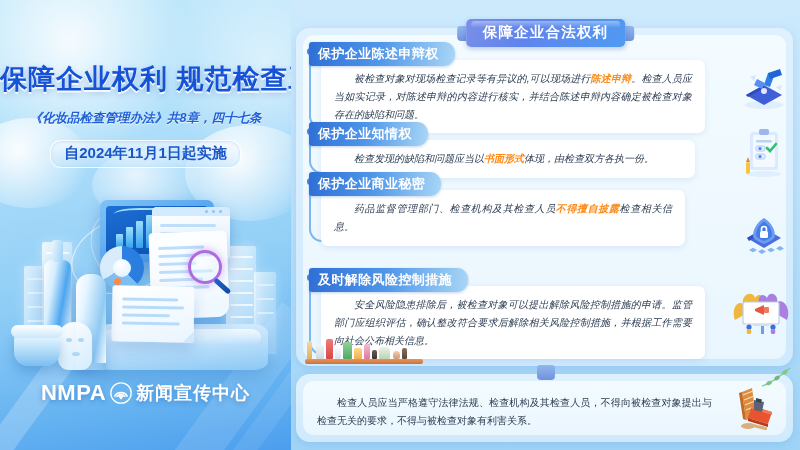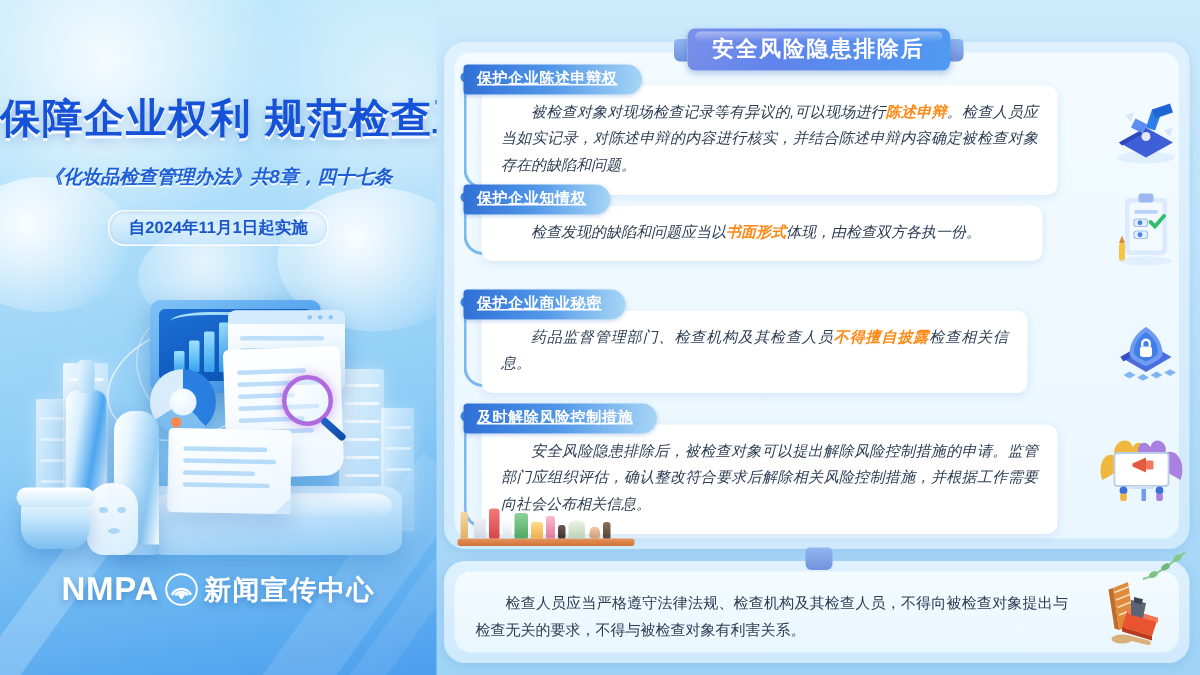--- a/index.html
+++ b/index.html
@@ -44,21 +44,21 @@
   #subtitle {
     margin-top:14px; font-size:12.5px; font-weight:bold; font-style:italic;
     color:#1f5fd6; white-space:nowrap;
     text-shadow:0 1px 0 rgba(255,255,255,.8);
   }
   #date-badge {
     display:inline-block; margin-top:13px;
     padding:3px 13px 4px; border-radius:11px;
     background:linear-gradient(180deg,rgba(255,255,255,.62),rgba(190,226,252,.55));
     border:1px solid rgba(255,255,255,.85);
-    font-size:11px; font-weight:bold; color:#1b56c9; white-space:nowrap;
+    font-size:15px; font-weight:bold; color:#1b56c9; white-space:nowrap;
     box-shadow:0 1px 3px rgba(30,90,180,.18) inset;
   }
 
   
   #illus { position:absolute; left:0; top:188px; width:291px; height:200px; }
   .bld {
     position:absolute; bottom:34px;
     background:linear-gradient(100deg,rgba(255,255,255,.82),rgba(196,230,252,.5));
     border-radius:2px 2px 0 0; box-shadow:0 0 12px rgba(255,255,255,.35);
   }
@@ -242,22 +242,22 @@
     border-radius:0 0 0 14px;
   }
   .item .bracket:before{
     content:""; position:absolute; left:-4.5px; top:-3px; width:7px; height:7px;
     border-radius:50%; background:#3f84dd;
   }
   .label-pill {
     position:relative; display:inline-block; z-index:3;
     padding:2.5px 16px 3.5px 9px; border-radius:3px 11px 11px 3px;
     background:linear-gradient(95deg,#2f6fd6 0%,#4f96e8 48%,#a8d6f6 100%);
-    color:#fff; font-size:10px; font-weight:bold; letter-spacing:.4px;
-    white-space:nowrap; box-shadow:0 1px 3px rgba(40,100,190,.28);text-decoration:underline;
+    color:#fff; font-size:13px; font-weight:bold; letter-spacing:.4px;
+    white-space:nowrap; box-shadow:0 1px 3px rgba(40,100,190,.28);
   }
   .body-card {
     position:relative; margin-left:12px; margin-top:-6px;
     background:#ffffff; border-radius:7px;
     padding:10px 13px 10px 13px;
     box-shadow:0 2px 6px rgba(70,140,210,.14);
     font-style:italic;
   }
   .body-card p {
     font-size:10px; line-height:1.78; color:#2c3d52; text-align:justify;
@@ -414,21 +414,21 @@
   </div>
 
   <div id="right">
 
     <div class="outer-card" id="card-top">
       <div class="inner-card"></div>
     </div>
 
     <div class="sec-header" id="hdr-top">
       <span class="tab l"></span>
-      <span class="pill">安全风险隐患排除后</span>
+      <span class="pill">保障企业合法权利</span>
       <span class="tab r"></span>
     </div>
 
     <div class="item" style="top:42px;">
       <div class="bracket"></div>
       <span class="label-pill">保护企业陈述申辩权</span>
       <div class="body-card" style="width:384px;">
         <p>
           <span>被检查对象对现场检查记录等有异议的,可以现场进行</span><span class="hl">陈述申辩</span><span>。检查人员应当如实记录，对陈述申辩的内容进行核实，并结合陈述申辩内容确定被检查对象存在的缺陷和问题。</span>
         </p>
@@ -467,21 +467,21 @@
         <rect x="18" y="28" width="9" height="5" rx="1.5" fill="#e5effc" stroke="#9fc2ef" stroke-width=".8"></rect>
         <circle cx="22" cy="22.5" r="1.6" fill="#4c84e0"></circle>
         <circle cx="22" cy="30.5" r="1.6" fill="#4c84e0"></circle>
         <path d="M29 22 l3 3 l6 -7" fill="none" stroke="#2fbf6e" stroke-width="2.6" stroke-linecap="round"></path>
         <rect x="8" y="36" width="4" height="12" rx="1.5" fill="#f5c542"></rect>
         <path d="M8 36 l4 0 l-2 -5 Z" fill="#e08a3c"></path>
         <ellipse cx="26" cy="48" rx="17" ry="3" fill="#cfe6fb" opacity=".5"></ellipse>
       </svg>
     </div>
 
-    <div class="item" style="top:192px;">
+    <div class="item" style="top:172px;">
       <div class="bracket"></div>
       <span class="label-pill">保护企业商业秘密</span>
       <div class="body-card" style="width:364px;">
         <p>
           <span>药品监督管理部门、检查机构及其检查人员</span><span class="hl">不得擅自披露</span><span>检查相关信息。</span>
         </p>
       </div>
     </div>
     <div class="side-icon" style="top:206px;">
       <svg width="54" height="52" viewBox="0 0 54 52">

